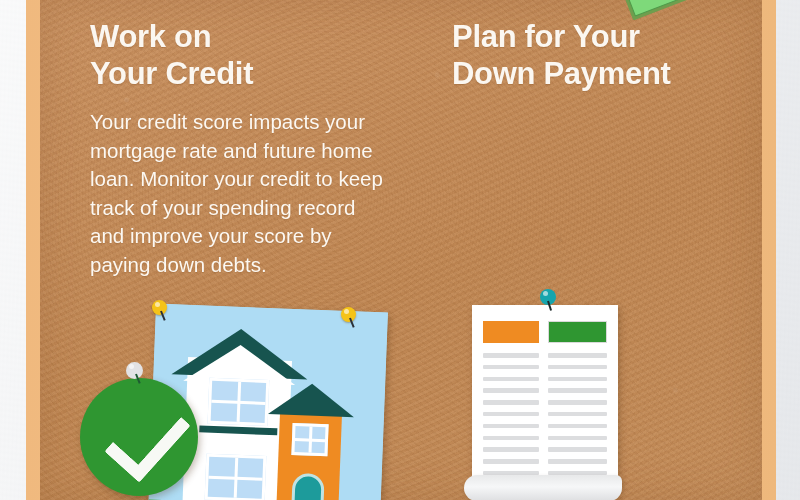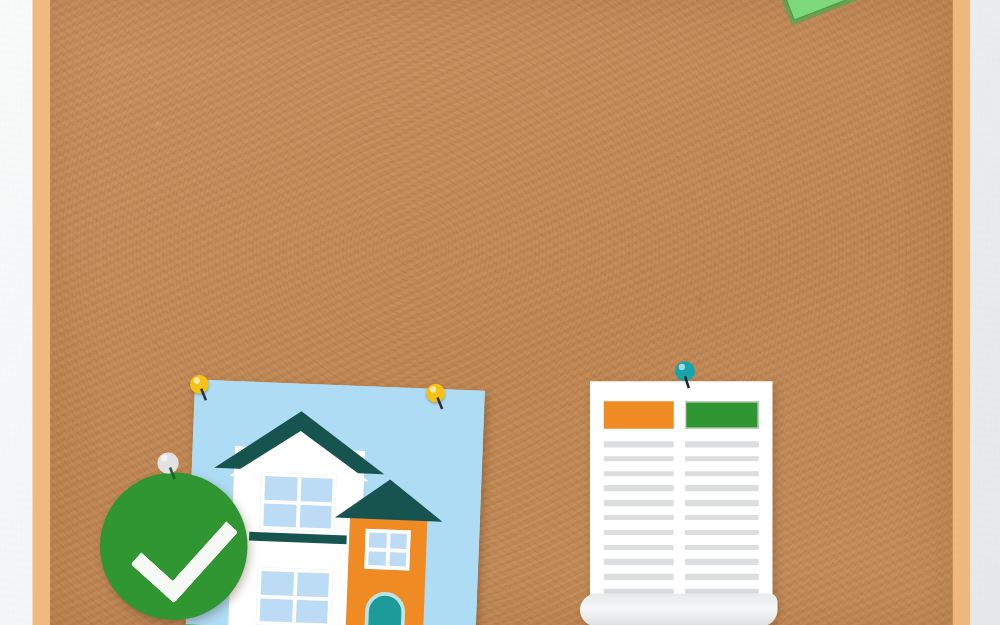--- a/index.html
+++ b/index.html
@@ -275,22 +275,29 @@
   <div class="page-bg"></div>
   <div class="frame"></div>
   <div class="cork"></div>
 
   <div class="money">
     <div class="bill-outer"></div>
     <div class="bill-inner"></div>
     <div class="bill-mark"></div>
   </div>
 
+  <div class="col col-left">
+    <h2 class="heading">Work on
+Your Credit</h2>
+    <p class="body-text">Your credit score impacts your mortgage rate and future home loan. Monitor your credit to keep track of your spending record and improve your score by paying down debts.</p>
+  </div>
 
   <div class="col col-right">
+    <h2 class="heading">Plan for Your
+Down Payment</h2>
   </div>
 
   <div class="photo-wrap">
     <div class="photo">
       <div class="sky"></div>
       <div class="lawn"></div>
       <div class="house-main"></div>
       <div class="roof-main"></div>
       <div class="roof-main-inner"></div>
       <div class="win win-u"></div>

